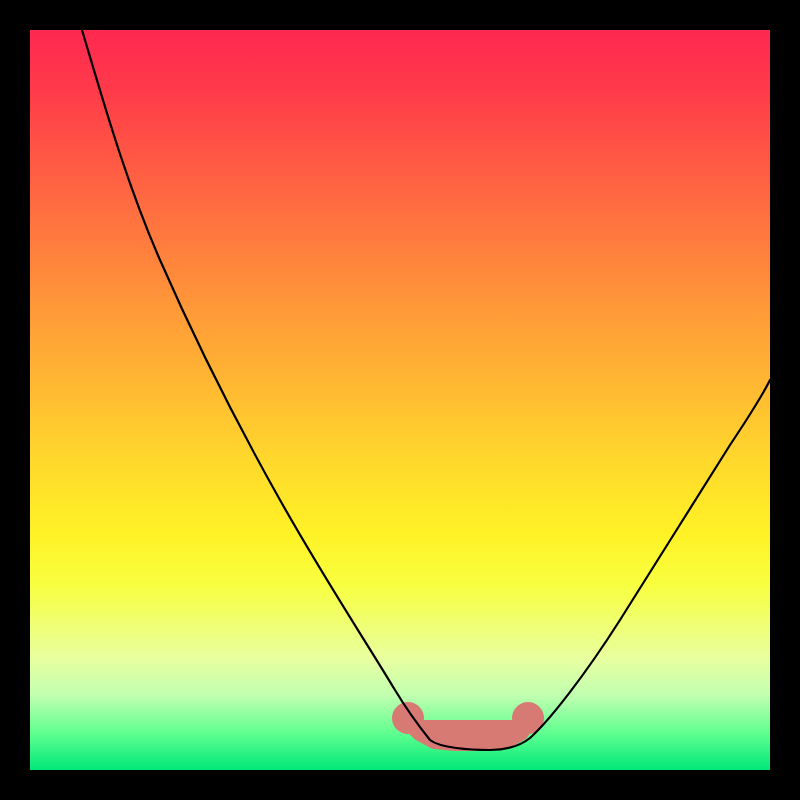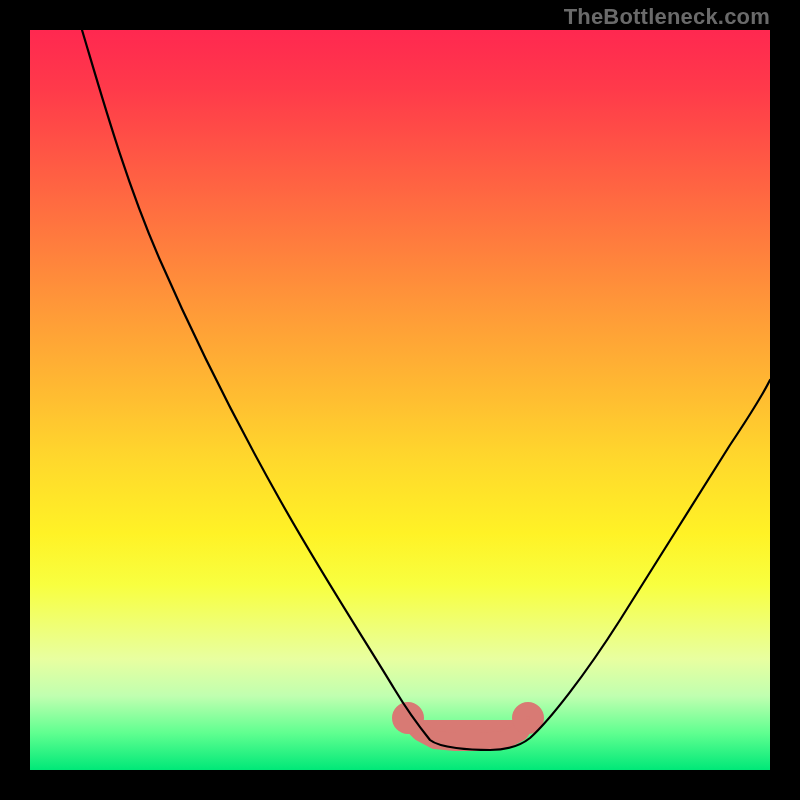--- a/index.html
+++ b/index.html
@@ -84,14 +84,13 @@
              C 295 550, 335 610, 365 660
              C 380 685, 392 700, 400 710
              C 410 718, 440 720, 460 720
              C 475 720, 490 716, 500 708
              C 520 690, 555 645, 590 590
              C 625 535, 665 470, 700 415
              C 720 385, 735 360, 740 350"></path>
       </g>
     </svg>
   </div>
-  <div class="watermark">TheBottleneck.com</div>
 </div>
 
 </body></html>

